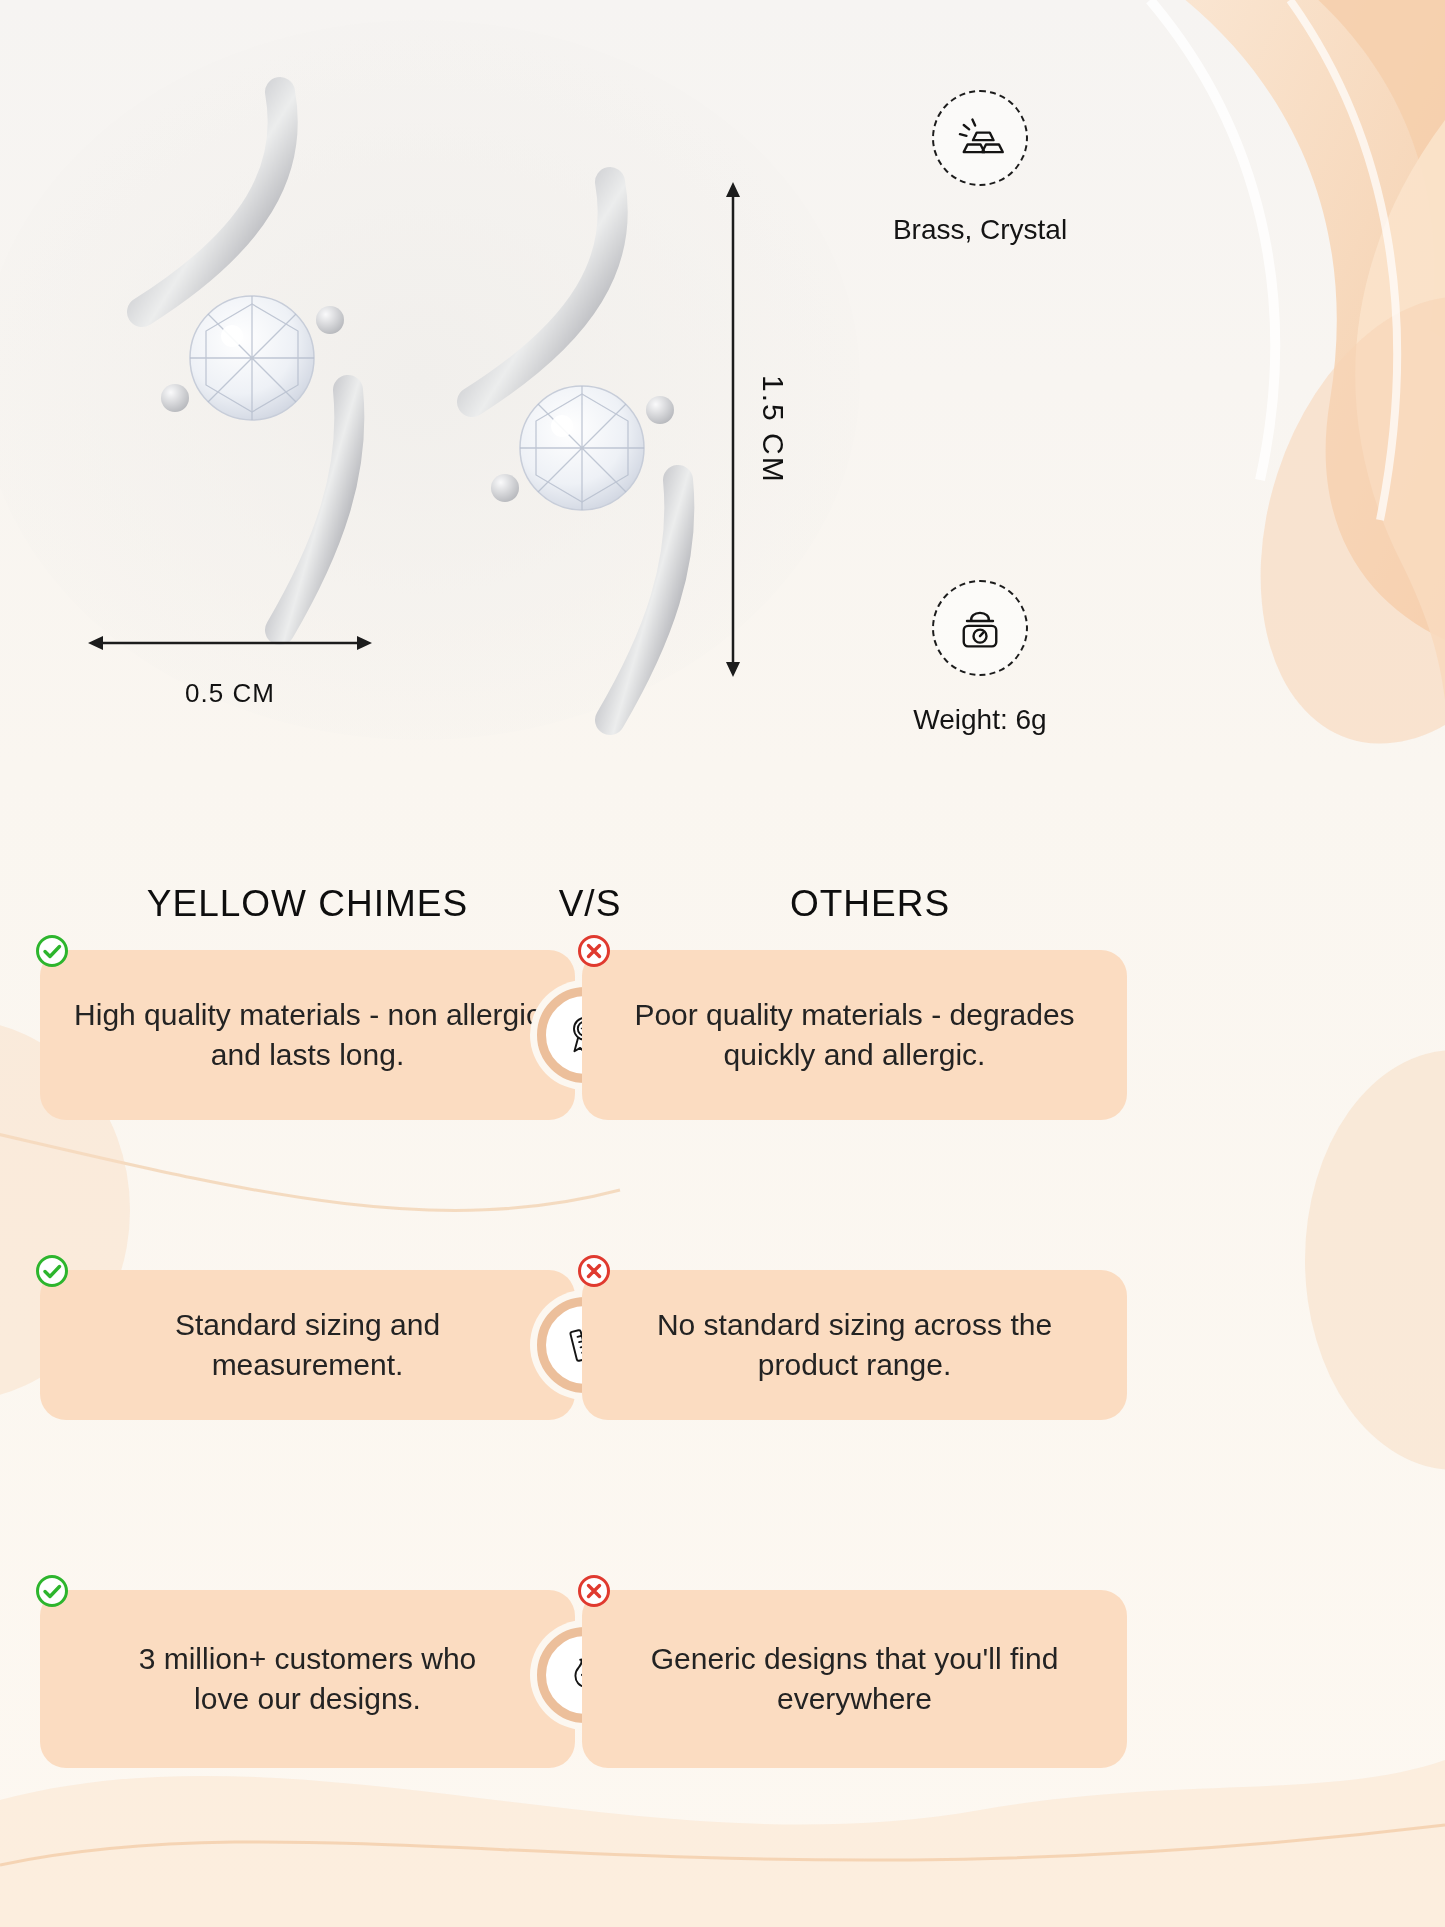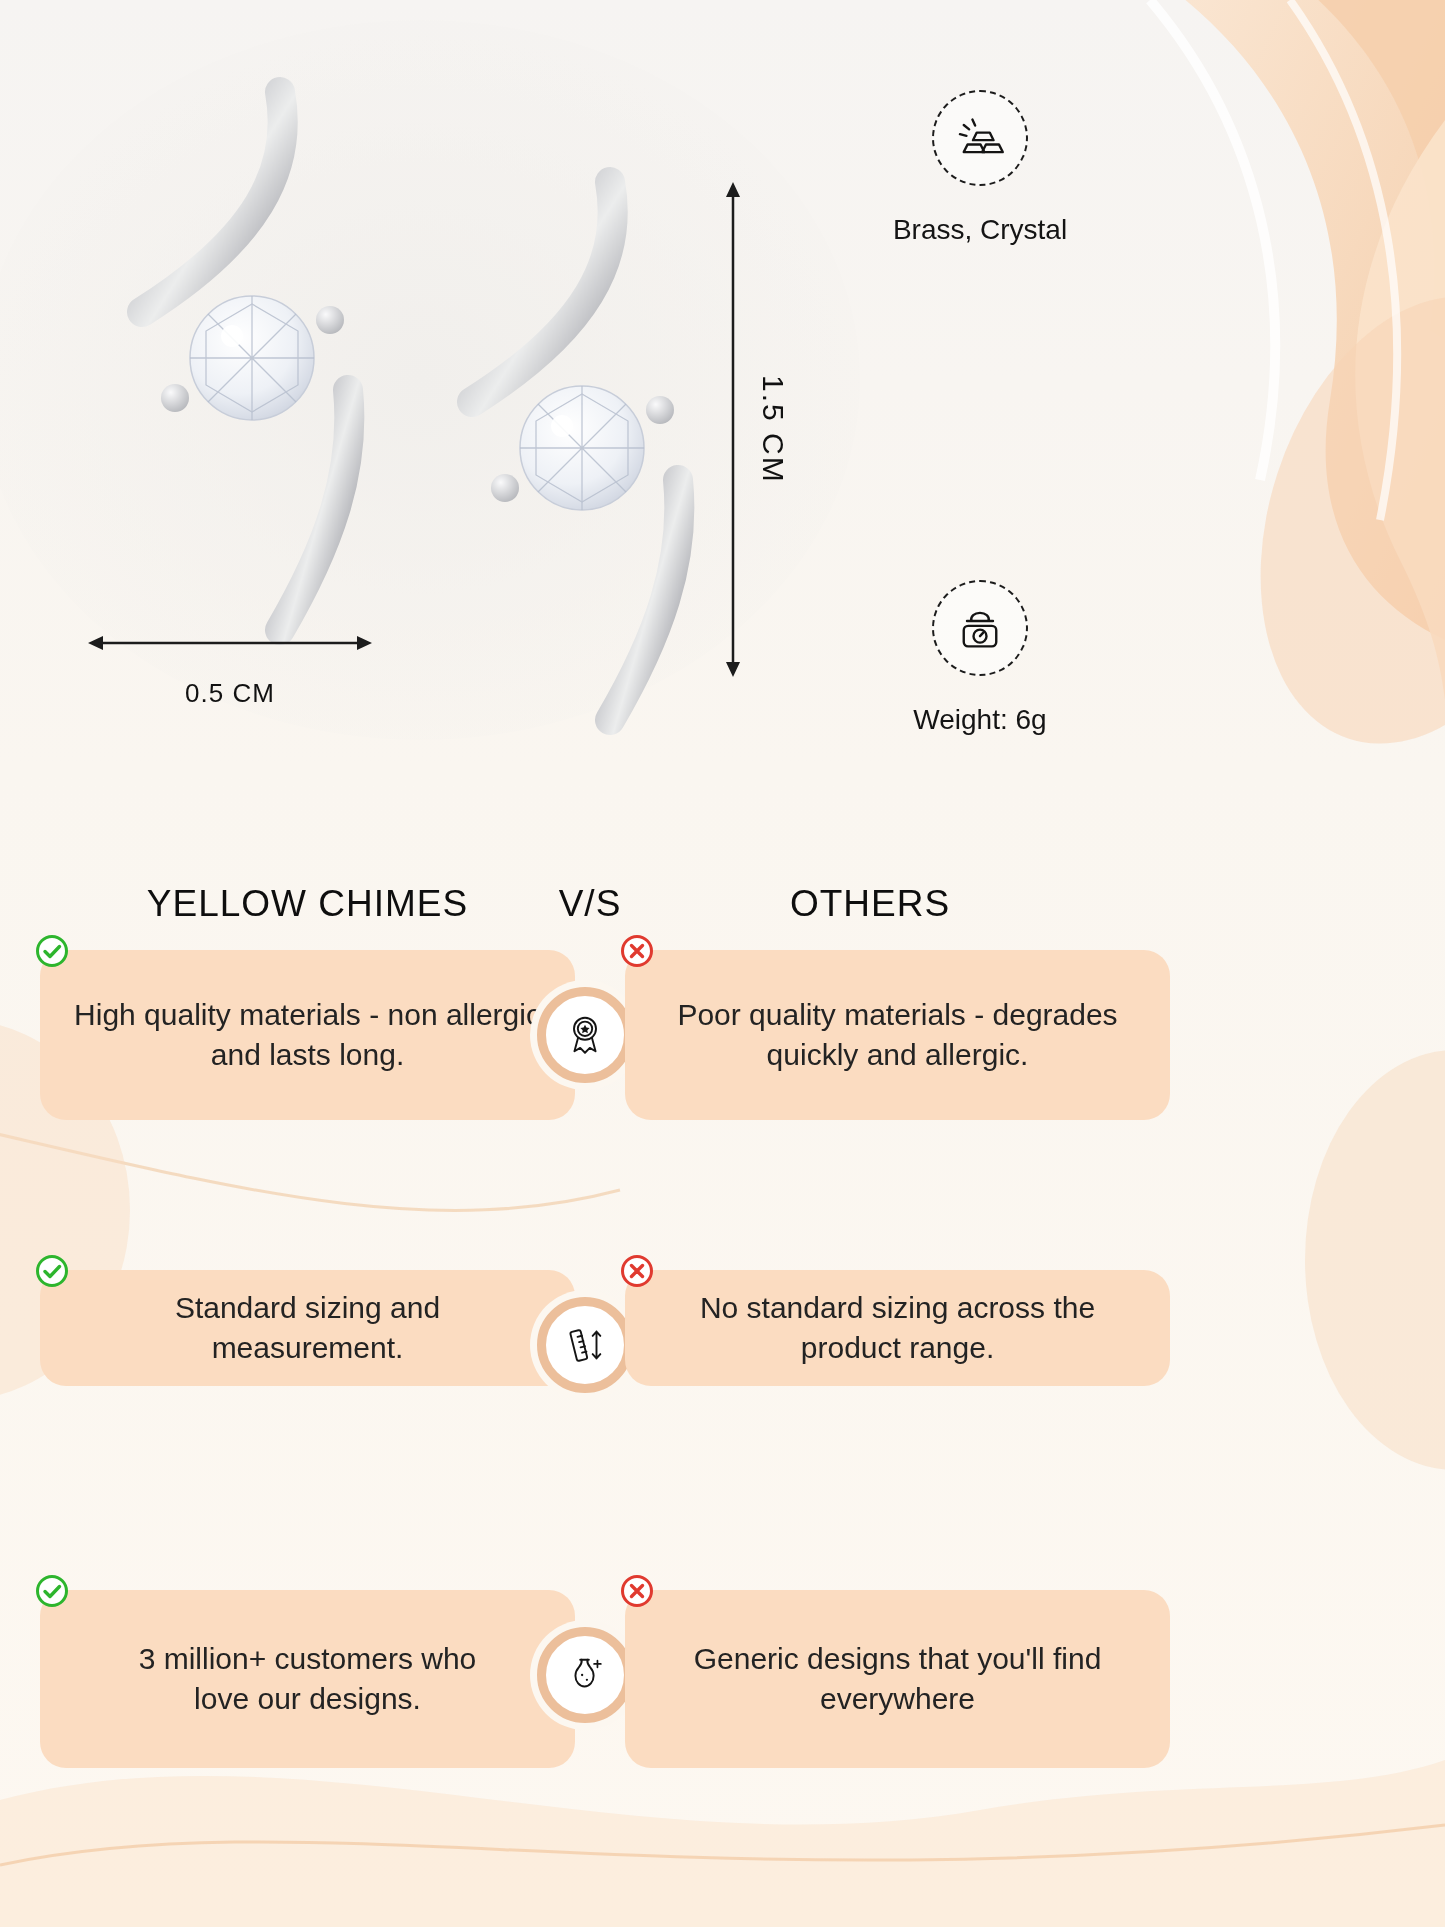--- a/index.html
+++ b/index.html
@@ -32,27 +32,27 @@
   
   .compare { position:absolute; left:0; top:855px; width:1445px; height:1072px; }
   .hdr { position:absolute; top:28px; font-size:37px; font-weight:500; letter-spacing:1px;
          color:#0e0e0e; text-align:center; }
   .hdr-brand  { left:40px;  width:535px; }
   .hdr-vs     { left:520px; width:140px; }
   .hdr-others { left:600px; width:540px; }
 
   .cmp-row { position:absolute; left:0; width:1445px; }
   .row-1 { top:95px;  height:170px;border-radius:20px; }
-  .row-2 { top:415px; height:116px;border-radius:14px; }
+  .row-2 { top:415px; height:150px;border-radius:14px; }
   .row-3 { top:735px; height:178px; }
 
   .box { position:absolute; top:0; height:100%; background:#fbdcc1; border-radius:26px;
          display:flex; align-items:center; justify-content:center; }
   .box-left  { left:40px;  width:535px; }
-  .box-right { left:625px; width:545px; }
+  .box-right { left:582px; width:545px; }
   .box p { font-size:30px; line-height:1.34; text-align:center; color:#232323; }
   .mw470 { max-width:470px; } .mw500 { max-width:500px; } .mw480 { max-width:480px; }
   .mw360 { max-width:360px; } .mw455 { max-width:455px; }
 
   .badge { position:absolute; left:-6px; top:-17px; width:36px; height:36px; }
 
   .center-ring {
     position:absolute; left:537px; width:96px; height:96px; border-radius:50%;
     background:#ffffff; border:9px solid #ecbf9b;
     display:flex; align-items:center; justify-content:center;

